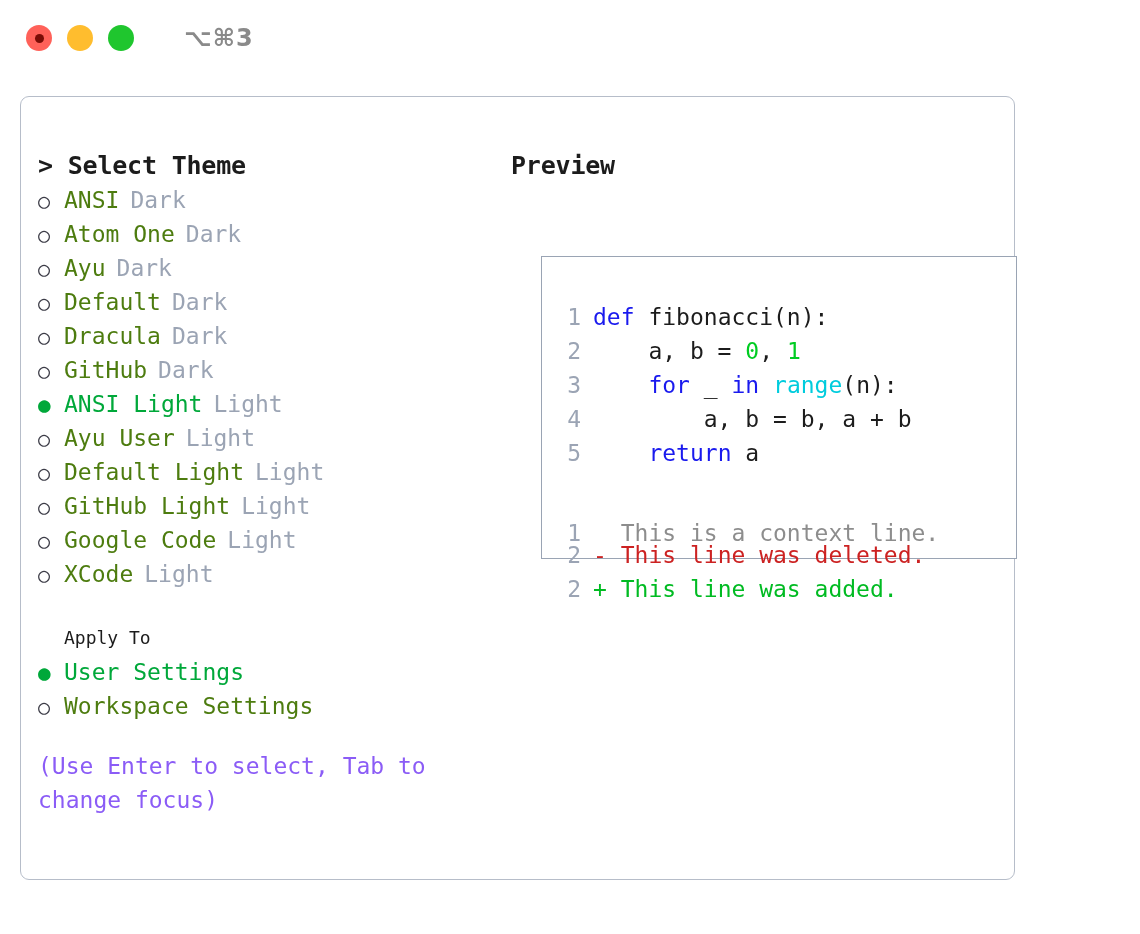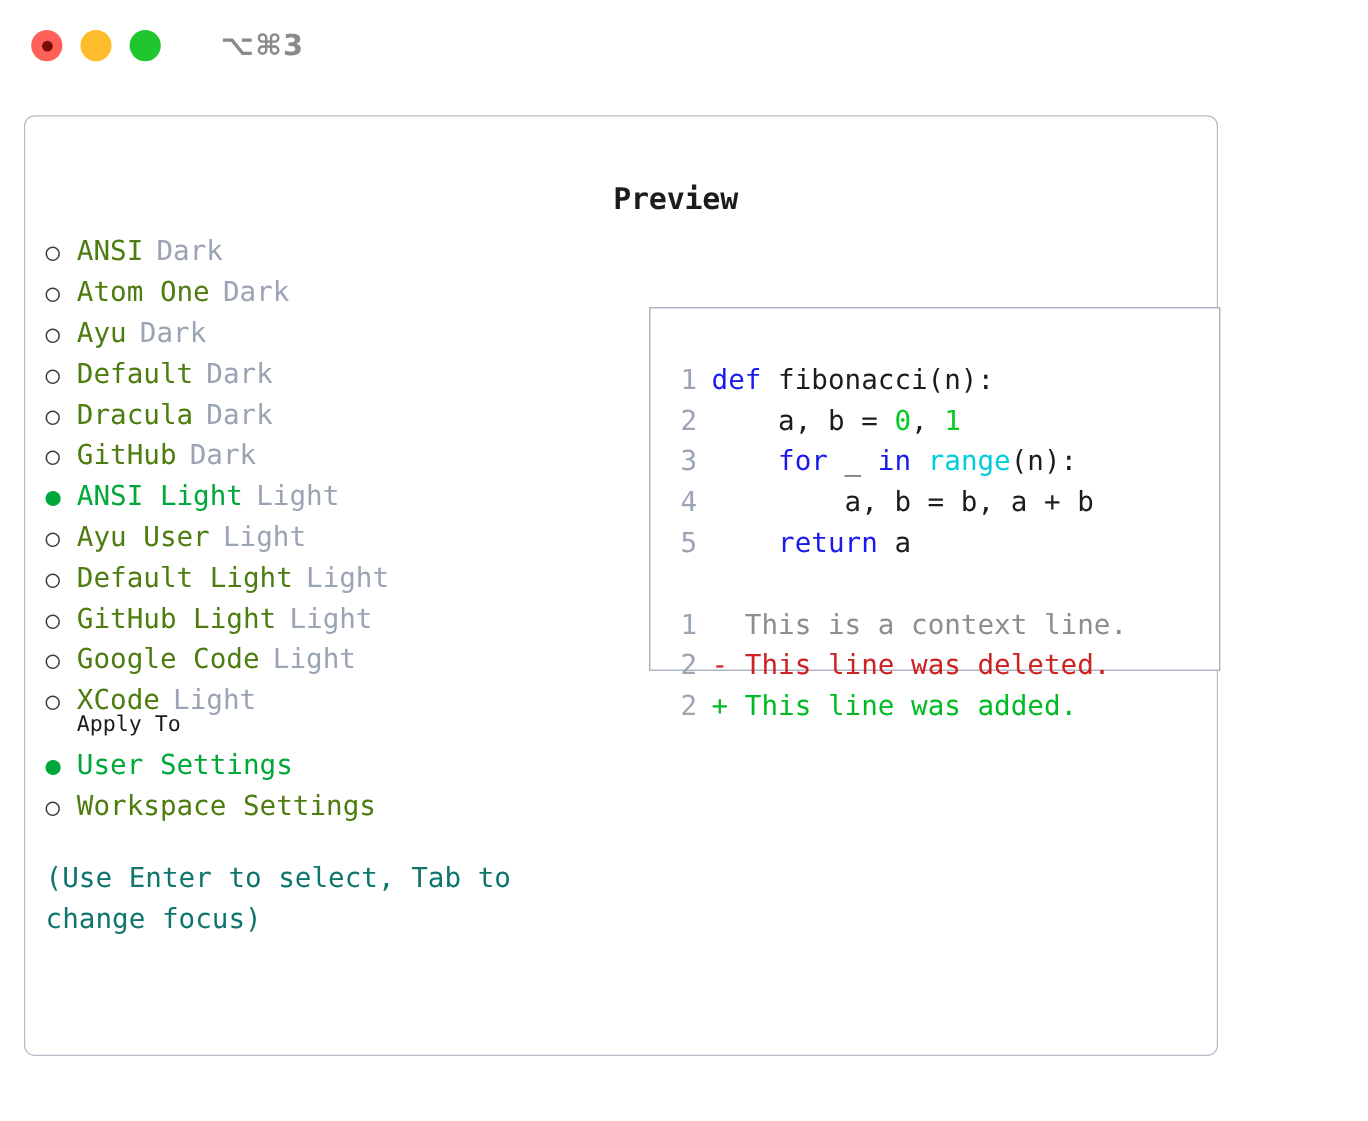--- a/index.html
+++ b/index.html
@@ -133,42 +133,41 @@
   }
   .bullet.on {
     color: #00a83a;
     font-size: 21px;
   }
   .row .name  { color: #4d7c0f; }
   .row.sel .name { color: #00a83a; }
   .row .variant {
     color: #9ba4b4;
     margin-left: 11px;
-    margin-top: 44px;
   }
   .row.sel .variant { color: #9ba4b4; }
 
   .subhead {
     display: flex;
     align-items: baseline;
     height: 34px;
     line-height: 34px;
     font-size: 18px;
     color: #1c1c1c;
     white-space: pre;
   }
   .subhead .spacer { width: 26px; flex: 0 0 26px; }
 
   .gap { height: 30px; }
 
   .hint {
     margin-top: 26px;
     font-size: 23px;
     line-height: 34px;
-    color: #0f766e;
+    color: #8b5cf6;
     width: 420px;
     white-space: pre-wrap;
   }
 
   
   .preview-box {
     position: absolute;
     left: 30px;
     top: 107px;
     width: 476px;
@@ -192,21 +191,21 @@
     text-align: right;
     color: #9ba4b4;
     margin-right: 12px;
   }
   .blank-line { height: 34px; }
 
   .tok-kw   { color: #1a1aee; }
   .tok-fn   { color: #00ccdd; }
   .tok-num  { color: #00cc22; }
   .tok-txt  { color: #1c1c1c; }
-  .tok-ctx  { color: #8d8d8d; }
+  .tok-ctx  { color: #8d8d8d; margin-top: 12px; }
   .tok-del  { color: #cc2222; }
   .tok-add  { color: #00bb22; }
 </style>
 </head>
 <body>
 
 <div id="app">
 
   <div class="titlebar">
     <div class="lights">
@@ -215,20 +214,21 @@
       <span class="light green"></span>
     </div>
     <span class="shortcut">⌥⌘3</span>
   </div>
 
   <div class="frame">
     <div class="columns">
 
       <div class="left-pane">
 
+        <div class="section-title">&gt; Select Theme</div>
 
         <div class="list" id="theme-list">
             <div class="row"><span class="bullet">○</span><span class="name">ANSI</span><span class="variant">Dark</span></div>
             <div class="row"><span class="bullet">○</span><span class="name">Atom One</span><span class="variant">Dark</span></div>
             <div class="row"><span class="bullet">○</span><span class="name">Ayu</span><span class="variant">Dark</span></div>
             <div class="row"><span class="bullet">○</span><span class="name">Default</span><span class="variant">Dark</span></div>
             <div class="row"><span class="bullet">○</span><span class="name">Dracula</span><span class="variant">Dark</span></div>
             <div class="row"><span class="bullet">○</span><span class="name">GitHub</span><span class="variant">Dark</span></div>
             <div class="row sel"><span class="bullet on">●</span><span class="name">ANSI Light</span><span class="variant">Light</span></div>
             <div class="row"><span class="bullet">○</span><span class="name">Ayu User</span><span class="variant">Light</span></div>

